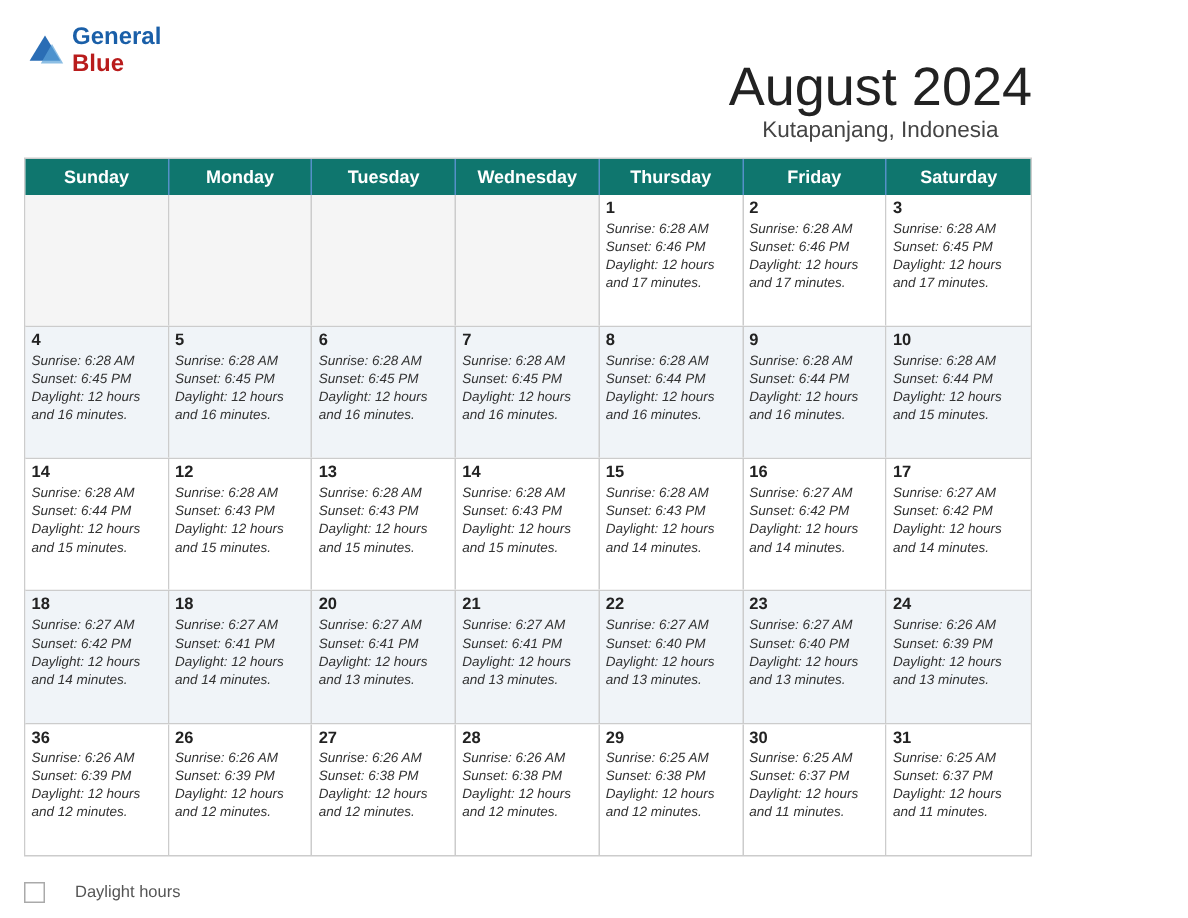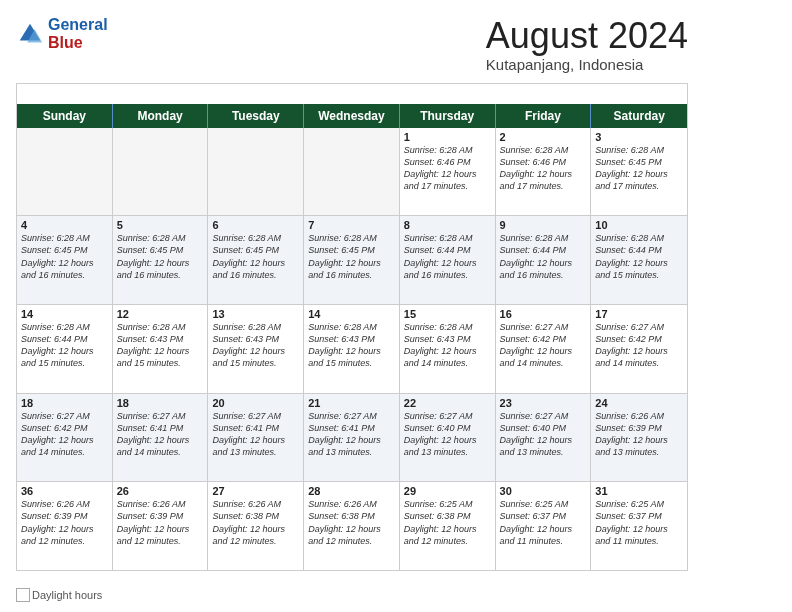--- a/index.html
+++ b/index.html
@@ -26,43 +26,43 @@
     .logo {
       display: flex;
       align-items: center;
       gap: 4px;
     }
     .logo-icon {
       width: 28px;
       height: 28px;
     }
     .title-block {
-      text-align: left;
+      text-align: center;
+      margin-top: 22px;
     }
     .main-title {
       font-size: 36px;
       font-weight: normal;
       color: #222;
       line-height: 1.1;
     }
     .subtitle {
       font-size: 15px;
       color: #444;
     }
     .calendar {
       flex: 1;
       display: flex;
       flex-direction: column;
       border: 1px solid #ccc;
     }
     .cal-header-row {
       display: grid;
       grid-template-columns: repeat(7, 1fr);
-      background: #14532d;
-      margin-top: 20px;
+      background: #0f766e;
     }
     .cal-header-cell {
       color: #fff;
       font-size: 12px;
       font-weight: bold;
       text-align: center;
       padding: 5px 2px;
       border-right: 1px solid #5590c8;
     }
     .cal-header-cell:last-child { border-right: none; }
@@ -100,21 +100,21 @@
       color: #333;
       line-height: 1.35;
       font-style: italic;
     }
     .footer-note {
       margin-top: 17px;
       font-size: 11px;
       color: #555;
       display: flex;
       align-items: center;
-      gap: 2px;
+      gap: 20px;
     }
     .footer-swatch {
       width: 14px;
       height: 14px;
       background: #fff;
       border: 1px solid #aaa;
     }
   </style>
 </head>
 <body>

